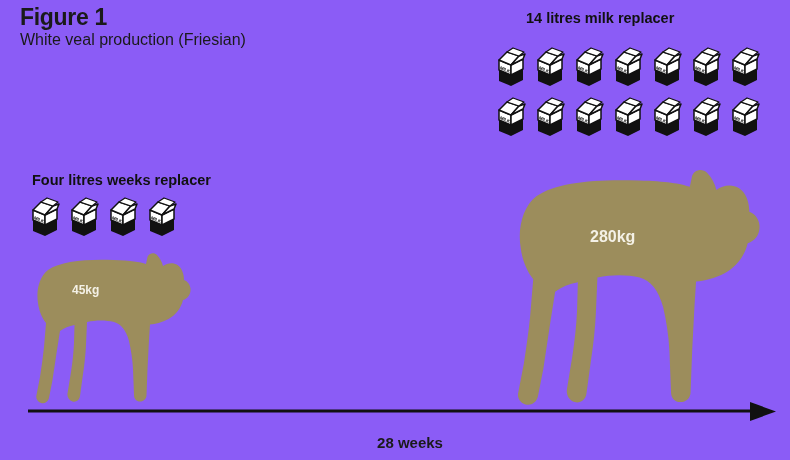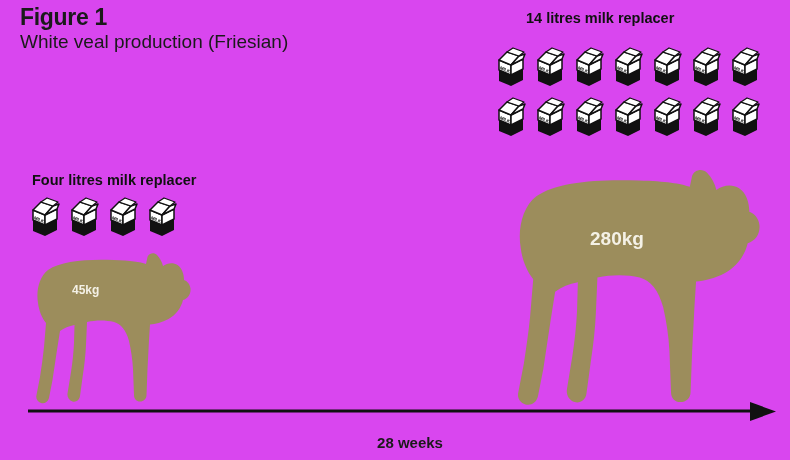--- a/index.html
+++ b/index.html
@@ -4,41 +4,41 @@
 <style>
   html, body {
     margin: 0;
     padding: 0;
     background: #ffffff;
   }
   #figure-root {
     position: relative;
     width: 790px;
     height: 460px;
-    background: #d946ef;
+    background: #8b5cf6;
     font-family: "Liberation Sans", sans-serif;
     overflow: hidden;
   }
 
   
   #fig-title {
     position: absolute;
     left: 20px;
     top: 4px;
     font-size: 23px;
     font-weight: bold;
     color: #1a1a1a;
     letter-spacing: -0.3px;
     white-space: nowrap;
   }
   #fig-subtitle {
     position: absolute;
     left: 20px;
     top: 31px;
-    font-size: 19px;
+    font-size: 16px;
     font-weight: normal;
     color: #1a1a1a;
     white-space: nowrap;
   }
 
   
   .group-label {
     position: absolute;
     font-size: 14.5px;
     font-weight: bold;
@@ -79,21 +79,21 @@
   .calf svg { display: block; }
 
   .weight-label {
     position: absolute;
     color: #f4f1e6;
     font-weight: bold;
     white-space: nowrap;
     pointer-events: none;
   }
   #weight-small { left: 72px;  top: 283px; font-size: 12px; }
-  #weight-large { left: 590px; top: 228px; font-size: 19px; }
+  #weight-large { left: 590px; top: 228px; font-size: 16px; }
 
   
   #timeline {
     position: absolute;
     left: 28px;
     top: 400px;
     width: 748px;
     height: 24px;
   }
   #timeline svg { display: block; }
@@ -282,21 +282,21 @@
           <path fill="#ffffff" stroke="#111111" stroke-width="3" stroke-linejoin="round" d="M6 28 L30 38 L30 58 L6 48 Z"></path>
           <path fill="#ffffff" stroke="#111111" stroke-width="3" stroke-linejoin="round" d="M30 38 L54 26 L54 46 L30 58 Z"></path>
           <path fill="#ffffff" stroke="#111111" stroke-width="3" stroke-linejoin="round" d="M6 28 L22 12 L46 20 L30 38 Z"></path>
           <path fill="#ffffff" stroke="#111111" stroke-width="3" stroke-linejoin="round" d="M30 38 L46 20 L58 16 L54 26 Z"></path>
           <path fill="#ffffff" stroke="#111111" stroke-width="2.5" stroke-linejoin="round" d="M22 12 L34 4 L56 12 L46 20 Z"></path>
           <text x="17" y="50" fill="#111111" font-family="Liberation Sans, sans-serif" font-size="9" font-weight="bold" text-anchor="middle" transform="rotate(22 17 50)">MILK</text>
         </svg>
       </div>
     </div>
 
-  <div class="group-label" id="label-left">Four litres milk replacer</div>
+  <div class="group-label" id="label-left">Four litres weeks replacer</div>
   <div class="carton-group" id="cartons-left">
       <div class="carton">
         <svg width="31" height="40" viewBox="0 0 62 80" xmlns="http://www.w3.org/2000/svg">
           <path fill="#111111" d="M6 46 L6 70 L30 80 L30 54 Z"></path>
           <path fill="#111111" d="M30 54 L30 80 L54 68 L54 40 Z"></path>
           <path fill="#ffffff" stroke="#111111" stroke-width="3" stroke-linejoin="round" d="M6 28 L30 38 L30 58 L6 48 Z"></path>
           <path fill="#ffffff" stroke="#111111" stroke-width="3" stroke-linejoin="round" d="M30 38 L54 26 L54 46 L30 58 Z"></path>
           <path fill="#ffffff" stroke="#111111" stroke-width="3" stroke-linejoin="round" d="M6 28 L22 12 L46 20 L30 38 Z"></path>
           <path fill="#ffffff" stroke="#111111" stroke-width="3" stroke-linejoin="round" d="M30 38 L46 20 L58 16 L54 26 Z"></path>
           <path fill="#ffffff" stroke="#111111" stroke-width="2.5" stroke-linejoin="round" d="M22 12 L34 4 L56 12 L46 20 Z"></path>

